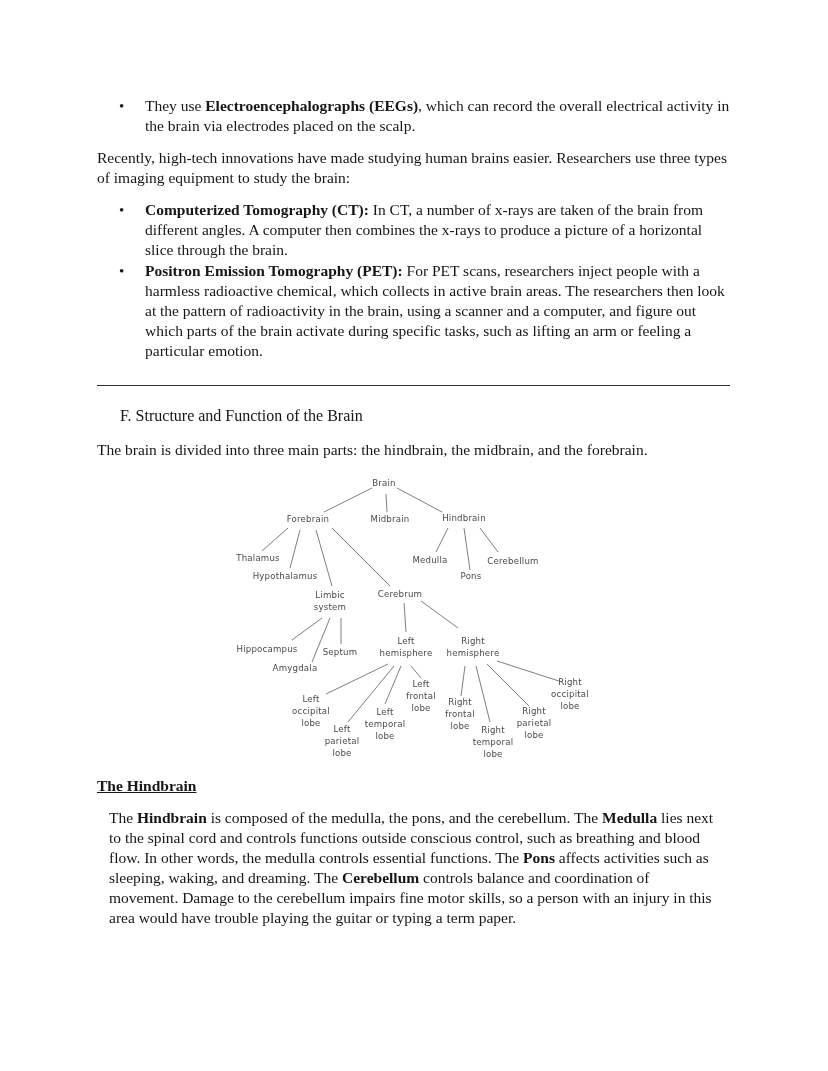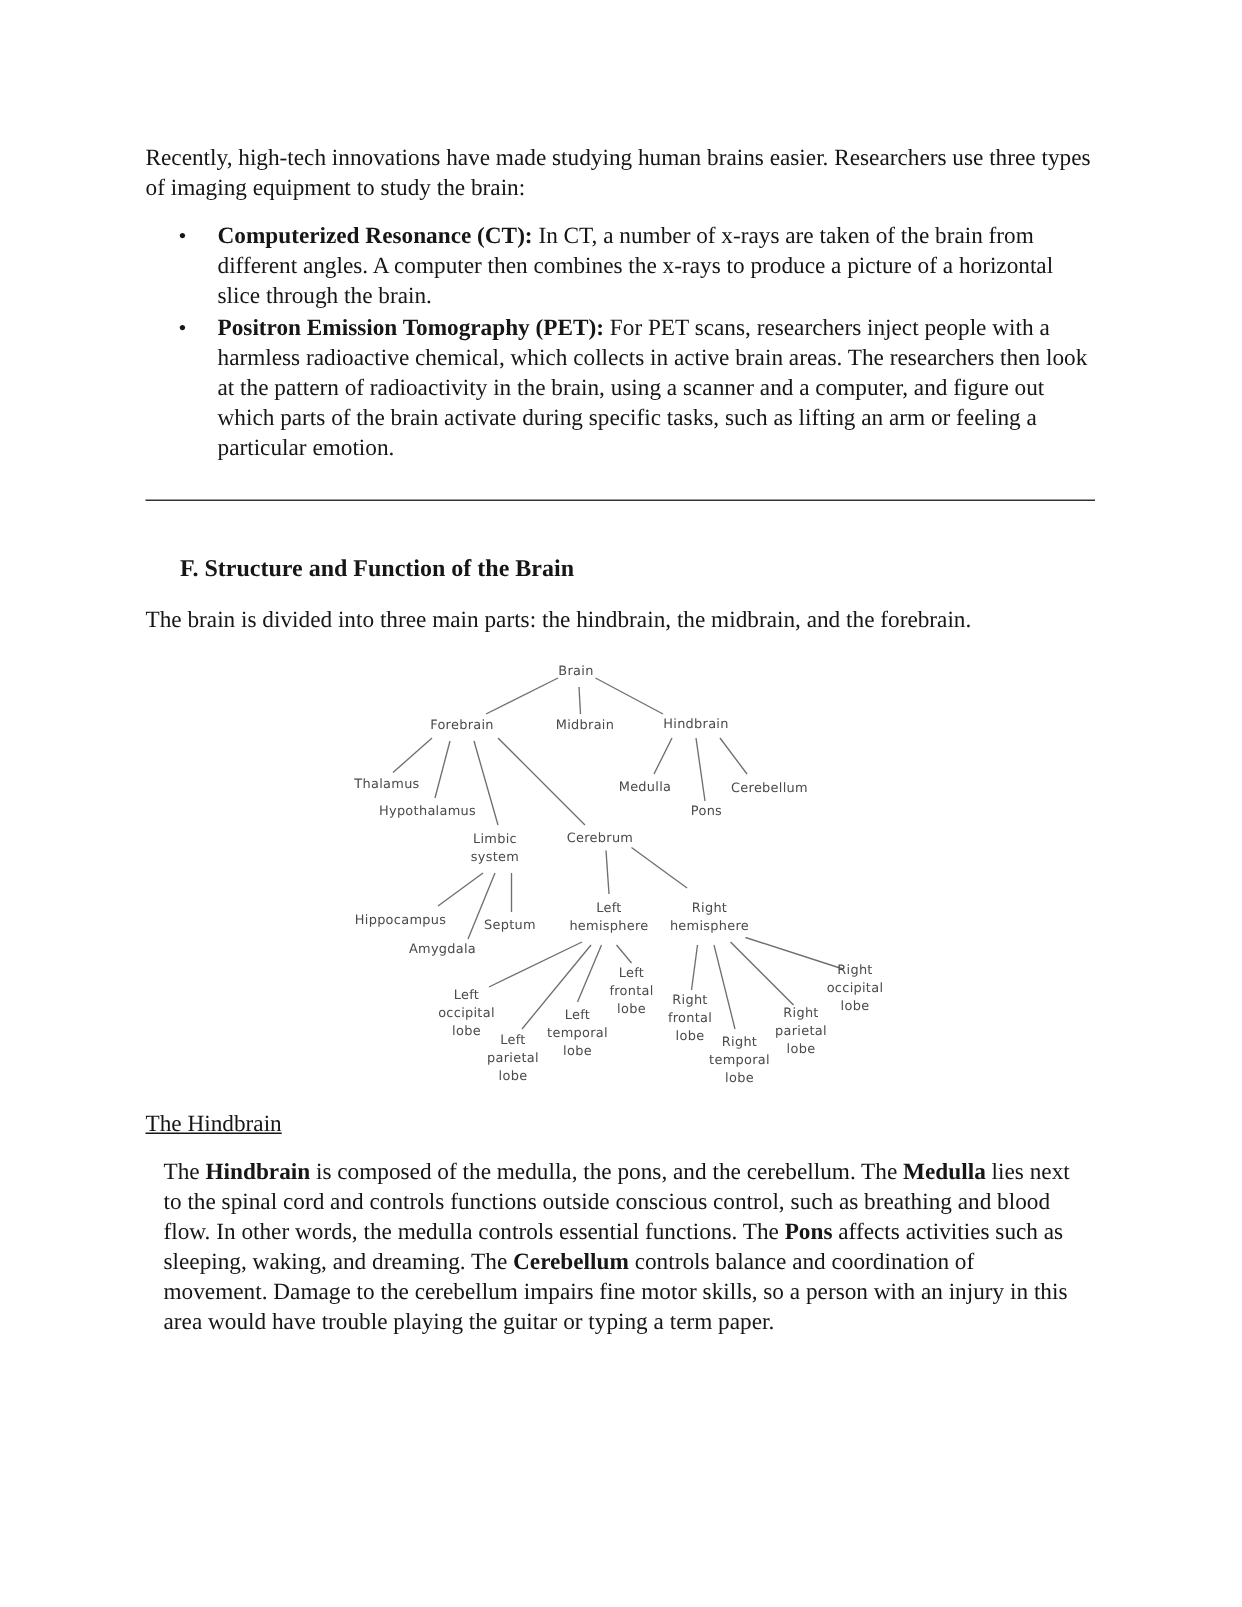--- a/index.html
+++ b/index.html
@@ -38,54 +38,57 @@
   }
   p.body-par { margin: 0 0 12px 0; }
   .bold { font-weight: 700; }
   hr.divider {
     border: none;
     border-top: 1.4px solid #333333;
     margin: 24px 0 0 0;
   }
   h3.section-heading {
     font-size: 16px;
-    font-weight: 700;
-    margin: 36px 0 14px 0;
+    font-weight: 400;
+    margin: 20px 0 14px 0;
     padding-left: 23px;
   }
   .diagram-wrap {
     position: relative;
     margin: 8px 0 2px 127px;
     width: 400px;
     height: 302px;
     text-align: center;
   }
   .diagram-wrap svg {
     display: block;
     width: 400px;
     height: 302px;
   }
   h4.hindbrain-heading {
     font-size: 15.5px;
-    font-weight: 400;
+    font-weight: 700;
     text-decoration: underline;
     margin: 0;
   }
   p.hindbrain-par { margin: 12px; }
 </style>
 </head>
 <body>
 
 <div class="page">
 
+  <ul class="bullets">
+    <li><span class="plain">They use </span><span class="bold">Electroencephalographs (EEGs)</span><span class="plain">, which can record the overall electrical activity in the brain via electrodes placed on the scalp.</span></li>
+  </ul>
 
   <p class="body-par">Recently, high-tech innovations have made studying human brains easier. Researchers use three types of imaging equipment to study the brain:</p>
 
   <ul class="bullets">
-    <li><span class="bold">Computerized Resonance (CT):</span><span class="plain"> In CT, a number of x-rays are taken of the brain from different angles. A computer then combines the x-rays to produce a picture of a horizontal slice through the brain.</span></li>
+    <li><span class="bold">Computerized Tomography (CT):</span><span class="plain"> In CT, a number of x-rays are taken of the brain from different angles. A computer then combines the x-rays to produce a picture of a horizontal slice through the brain.</span></li>
     <li><span class="bold">Positron Emission Tomography (PET):</span><span class="plain"> For PET scans, researchers inject people with a harmless radioactive chemical, which collects in active brain areas. The researchers then look at the pattern of radioactivity in the brain, using a scanner and a computer, and figure out which parts of the brain activate during specific tasks, such as lifting an arm or feeling a particular emotion.</span></li>
   </ul>
 
   <hr class="divider">
 
   <h3 class="section-heading">F.  Structure and Function of the Brain</h3>
 
   <p class="body-par">The brain is divided into three main parts: the hindbrain, the midbrain, and the forebrain.</p>
 
   <div class="diagram-wrap">

